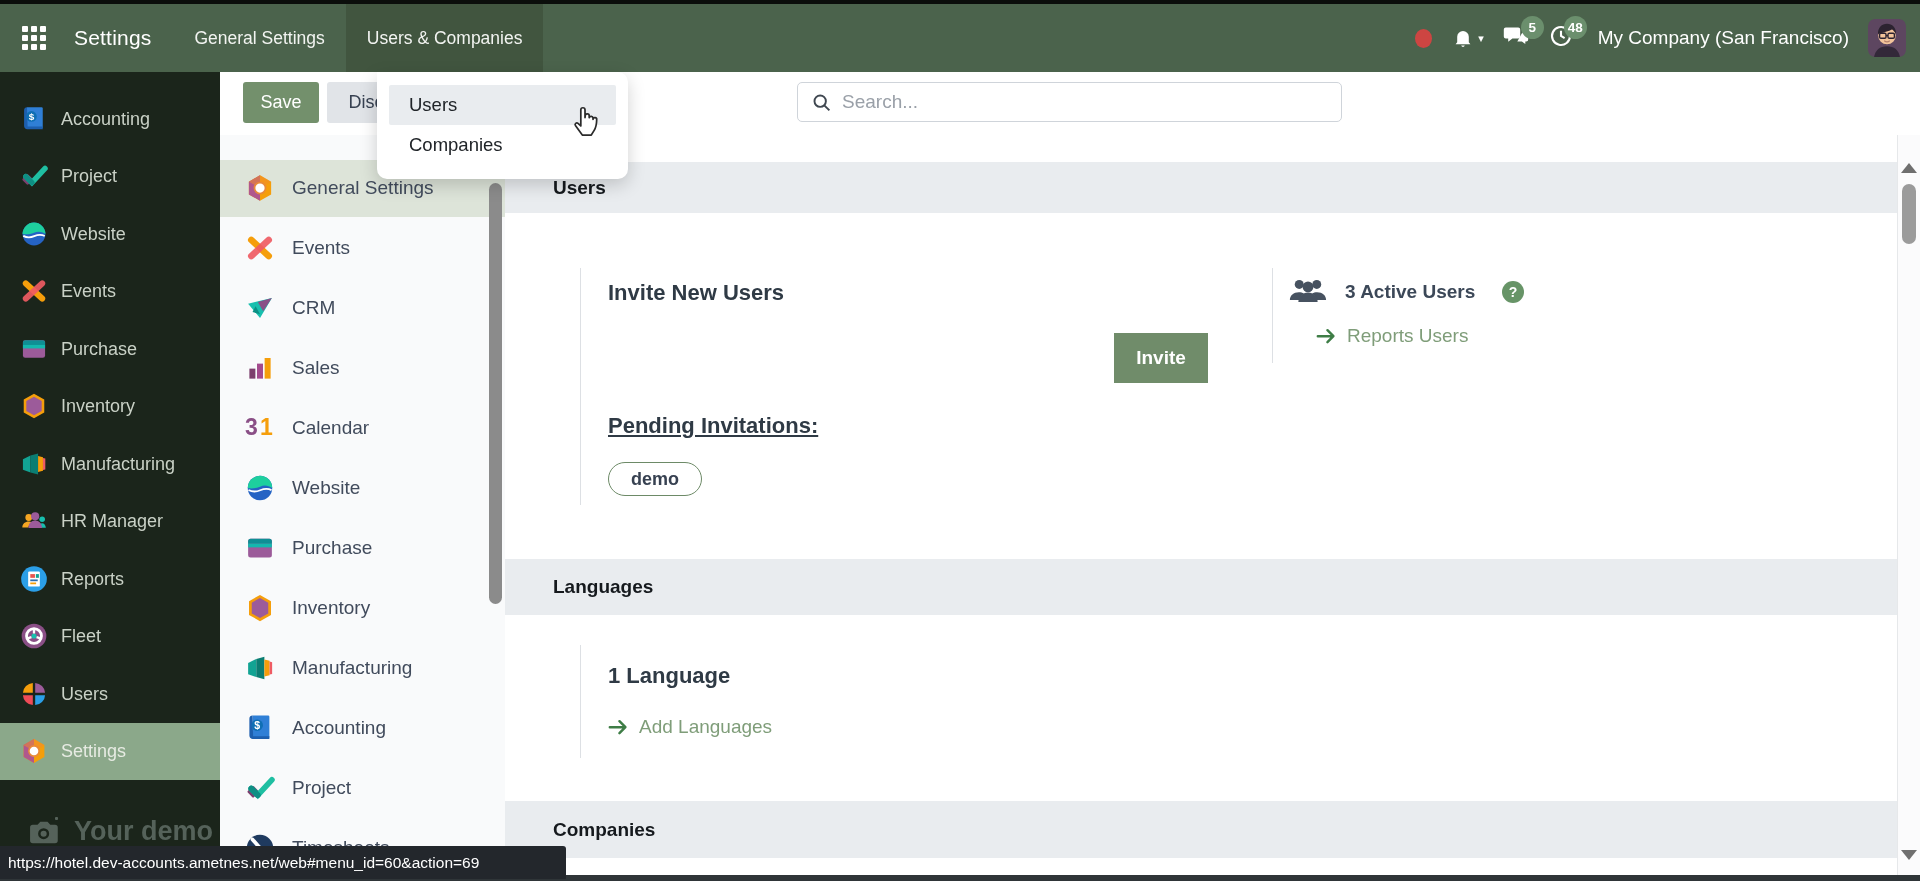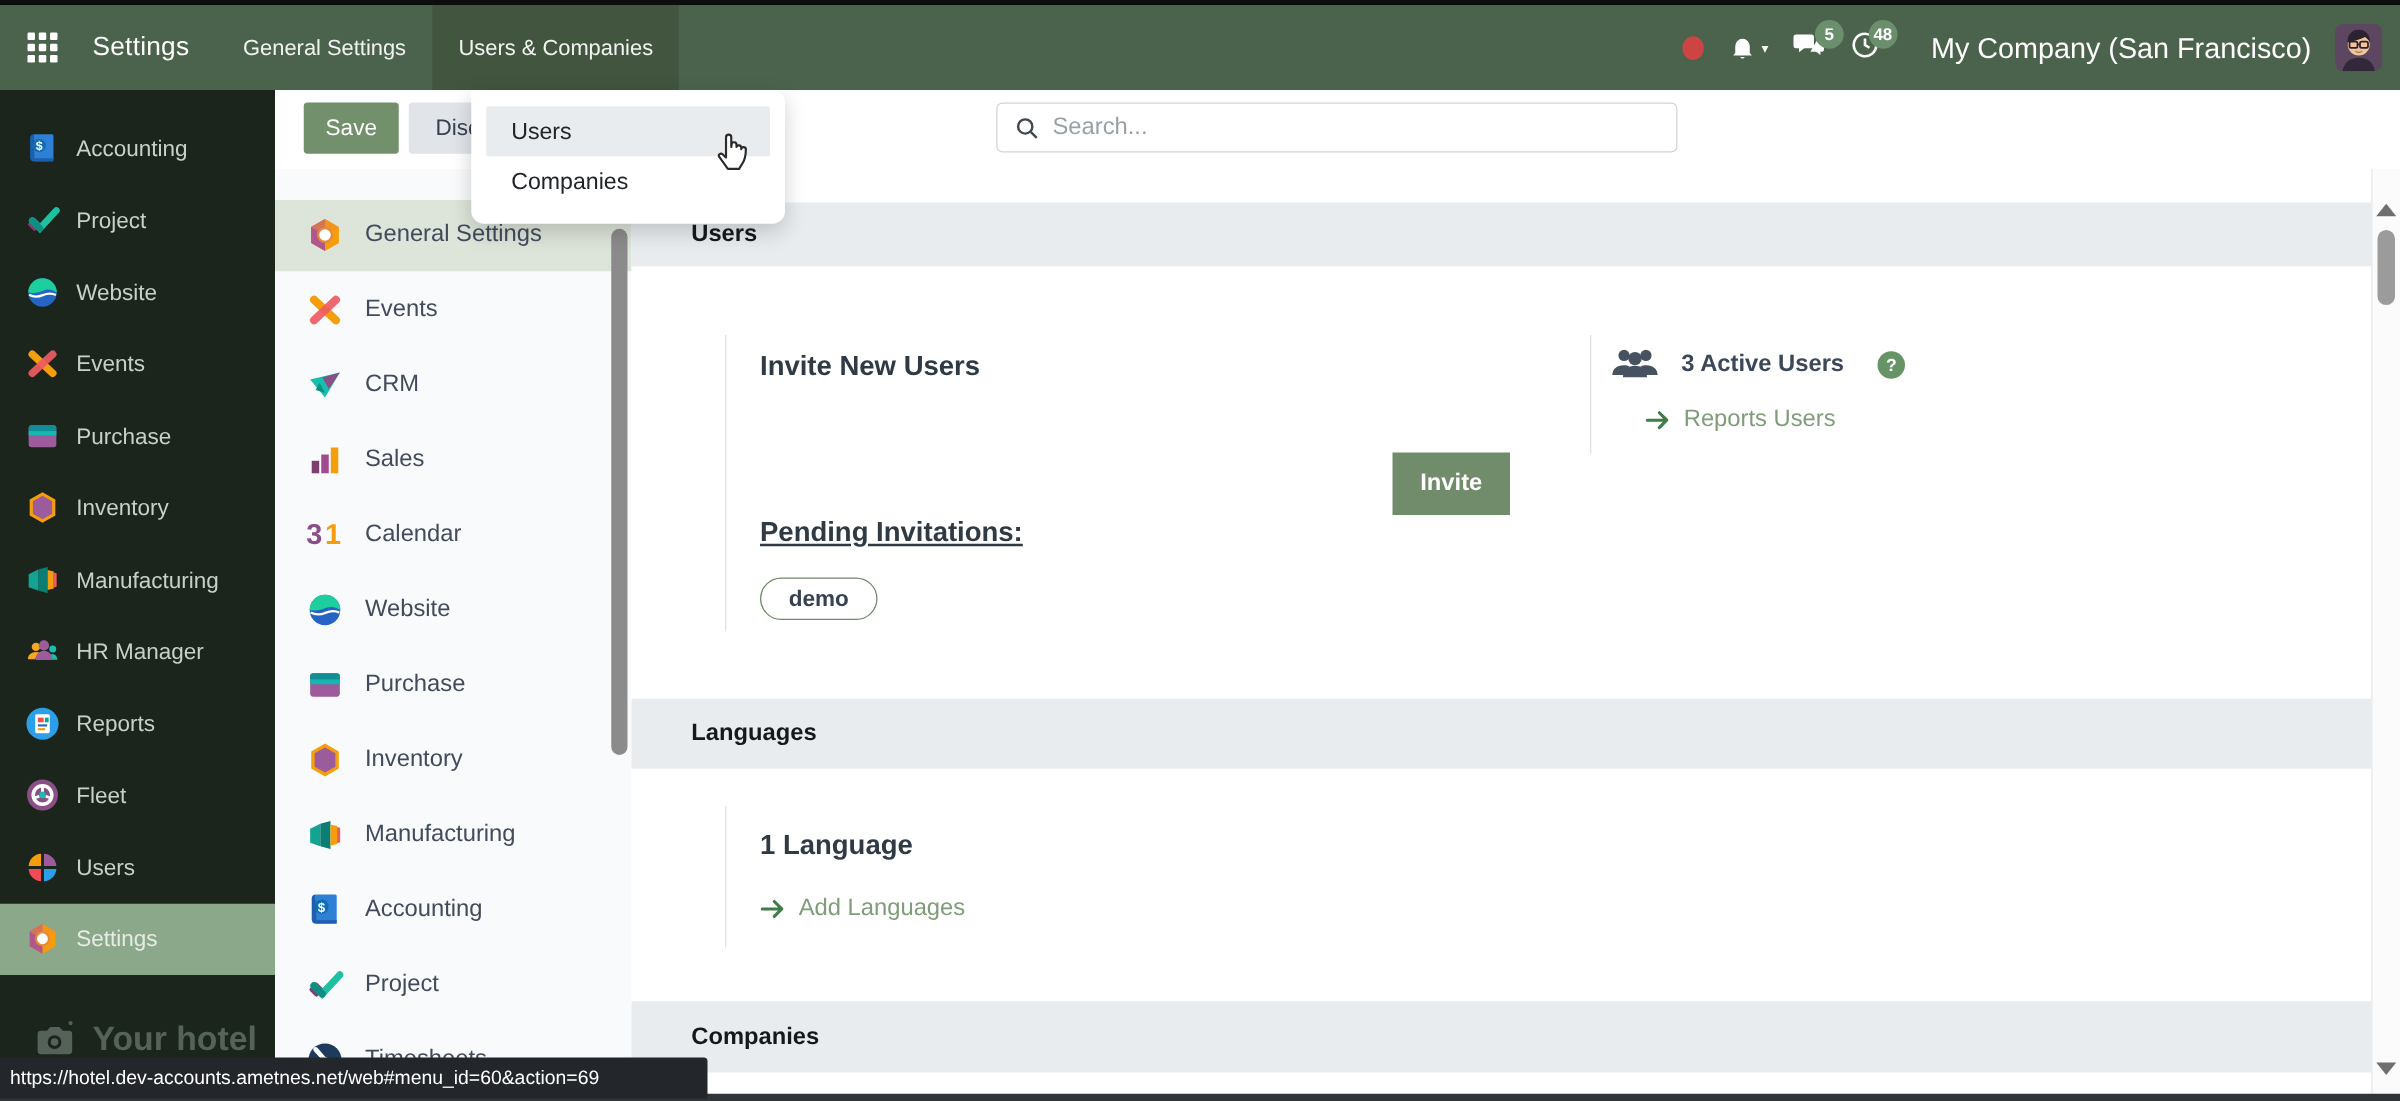--- a/index.html
+++ b/index.html
@@ -20,21 +20,21 @@
   .nav-item { display:flex; align-items:center; padding:0 21px; font-size:17.5px; color:#f2f4f1; cursor:pointer; }
   .nav-item.active { background:#41553f; }
   .nav-right { margin-left:auto; display:flex; align-items:center; gap:19px; padding-right:14px; }
   .red-dot { width:17px; height:19px; border-radius:50%; background:#cd4542; }
   .bell-wrap { display:flex; align-items:center; gap:3px; }
   .icon-24 { width:24px; height:24px; display:inline-block; }
   .icon-26 { width:27px; height:24px; display:inline-block; }
   .caret { font-size:11px; color:#fff; }
   .badge-wrap { position:relative; }
   .badge { position:absolute; top:-8px; right:-14px; min-width:23px; height:23px; border-radius:12px; background:#6b8f6d; color:#fff; font-size:13.5px; font-weight:bold; display:flex; align-items:center; justify-content:center; padding:0 4px; }
-  .company { font-size:23px; margin-left:22px; }
+  .company { font-size:19px; margin-left:6px; }
   .avatar { width:38px; height:38px; border-radius:7px; overflow:hidden; cursor:pointer; }
 
   
   .app-sidebar { left:0; top:72px; width:220px; height:809px; background:#1b251b; z-index:5; }
   .app-row { position:absolute; left:0; width:220px; height:52px; display:flex; align-items:center; padding-left:20px; gap:13px; cursor:pointer; }
   .app-row .aicon { width:28px; height:28px; flex:0 0 28px; }
   .app-row .alabel { font-size:18px; color:#c9d1c6; white-space:nowrap; }
   .app-selected-band { position:absolute; left:0; top:651px; width:220px; height:57px; background:#8ba88a; }
   .app-row.selected .alabel { color:#e7ebe3; }
   .app-logo { position:absolute; left:28px; top:743px; display:flex; align-items:center; gap:10px; }
@@ -59,21 +59,21 @@
   .set-row .slabel { font-size:19px; color:#414b5c; white-space:nowrap; }
   .set-scroll-thumb { position:absolute; left:269px; top:48px; width:13px; height:421px; background:#8b8b8b; border-radius:7px; }
 
   
   .content { left:505px; top:135px; width:1392px; height:740px; background:#fff; z-index:3; }
   .band { position:absolute; left:0; width:1392px; background:#e9ecef; display:flex; align-items:center; padding-left:48px; font-size:19px; font-weight:bold; color:#15191d; }
   .vline { position:absolute; width:1px; background:#dde0e4; }
   .h-setting { position:absolute; font-size:22px; font-weight:bold; color:#2f3a45; }
   .email-input { position:absolute; left:103px; top:208px; width:505px; height:44px; border:none; border-bottom:1px solid #c9ced4; outline:none; font-size:19px; color:#374151; font-family:"Liberation Sans",sans-serif; background:transparent; }
   .email-input::placeholder { color:#aeb4bc; }
-  .btn-invite { position:absolute; left:609px; top:198px; width:94px; height:50px; background:#708c6a; color:#fff; font-size:19px; font-weight:bold; border:none; cursor:pointer; font-family:"Liberation Sans",sans-serif;margin-top:29px; }
+  .btn-invite { position:absolute; left:609px; top:198px; width:94px; height:50px; background:#708c6a; color:#fff; font-size:19px; font-weight:bold; border:none; cursor:pointer; font-family:"Liberation Sans",sans-serif; }
   .pill { position:absolute; left:103px; top:327px; height:34px; padding:16px 22px; border:1px solid #6d8a67; border-radius:17px; display:flex; align-items:center; font-size:18px; font-weight:600; color:#374151; background:#fff; }
   .group-icon { position:absolute; left:783px; top:140px; width:40px; height:32px; }
   .active-users { position:absolute; left:840px; top:146px; font-size:19px; font-weight:bold; color:#3c4858; }
   .help-badge { position:absolute; left:997px; top:146px; width:22px; height:22px; border-radius:50%; background:#679467; color:#fff; font-size:14px; font-weight:bold; display:flex; align-items:center; justify-content:center; cursor:pointer; }
   .link-row { position:absolute; display:flex; align-items:center; gap:9px; cursor:pointer; }
   .link-row .arrow { width:22px; height:18px; }
   .link-row .ltxt { font-size:19px; color:#7f9d79; }
 
   
   .v-scrollbar { left:1897px; top:135px; width:23px; height:740px; background:#fbfbfc; border-left:1px solid #e6e8ea; z-index:6; }
@@ -262,21 +262,21 @@
           </svg></span>
         <span class="alabel">Settings</span>
       </div>
     <div class="app-logo">
       <span class="licon"><svg viewBox="0 0 26 24" fill="#55625a">
             <path d="M19.5 2.5h2.2M20.6 1.4v2.2" stroke="#55625a" stroke-width="1.5"></path>
             <path d="M3.5 7h3.4l2-2.2h5.2l2 2.2h3.4a2 2 0 0 1 2 2v9.5a2 2 0 0 1-2 2H3.5a2 2 0 0 1-2-2V9a2 2 0 0 1 2-2z"></path>
             <circle cx="11.3" cy="13.5" r="4" fill="#1b251b"></circle>
             <circle cx="11.3" cy="13.5" r="2.2" fill="#55625a"></circle>
           </svg></span>
-      <span class="ltext">Your hotel</span>
+      <span class="ltext">Your demo</span>
     </div>
   </aside>
 
   <div class="abs control-panel">
     <button class="btn btn-save">Save</button>
     <button class="btn btn-discard">Discard</button>
     <div class="search-box">
       <span><svg viewBox="0 0 24 24" fill="none" stroke="#3f4750" stroke-width="2.2">
             <circle cx="10.5" cy="10.5" r="6.5"></circle>
             <path d="M15.5 15.5L21 21"></path>

